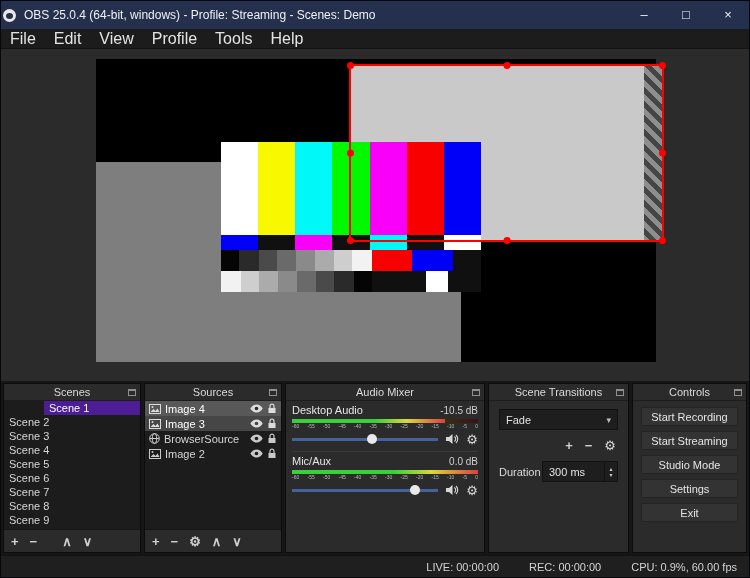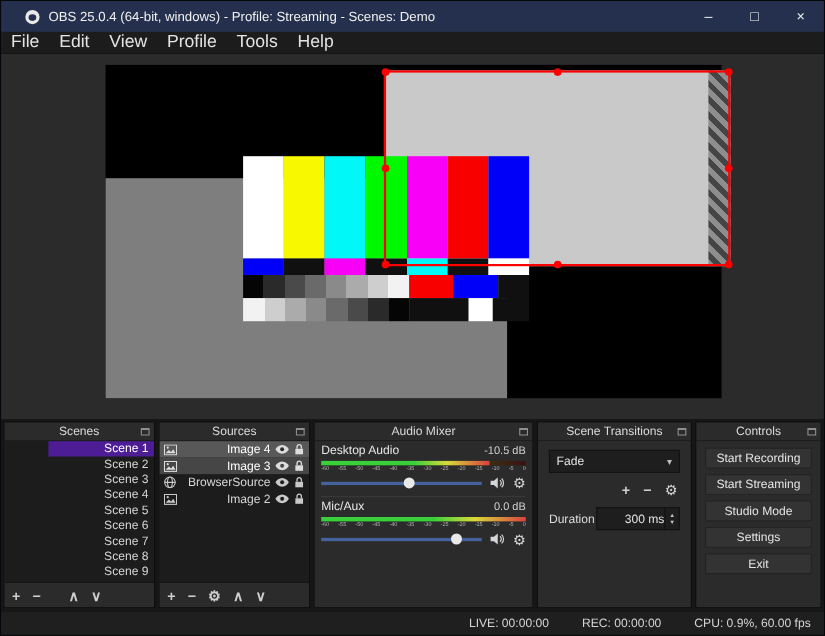--- a/index.html
+++ b/index.html
@@ -1,21 +1,21 @@
 <!DOCTYPE html>
 <html><head>
 <meta charset="utf-8">
 <style>
   * { margin:0; padding:0; box-sizing:border-box; cursor:default; }
   html,body { width:750px; height:578px; }
   body { font-family:"Liberation Sans", sans-serif; background:#000; }
   .window { width:750px; height:578px; display:flex; flex-direction:column; background:#1f1f1f; border:1px solid #05070d; overflow:hidden; }
 
   
-  .titlebar { height:28px; background:#24304d; display:flex; align-items:center; padding-left:22px; color:#f0f0f0; font-size:12px; flex:none; }
+  .titlebar { height:28px; background:#24304d; display:flex; align-items:center; padding-left:2px; color:#f0f0f0; font-size:12px; flex:none; }
   .obs-logo { width:13px; height:13px; border-radius:50%; background:#e9e9e9; position:relative; margin-right:8px; flex:none; }
   .obs-logo::after { content:""; position:absolute; left:3px; top:4px; width:7px; height:6px; border-radius:50%; background:#24304d; }
   .title-text { flex:1; white-space:nowrap; overflow:hidden; }
   .win-btns { display:flex; height:28px; }
   .win-btn { width:42px; height:28px; line-height:27px; text-align:center; font-size:13px; color:#f0f0f0; }
 
   
   .menubar { height:20px; background:#1c1c1c; display:flex; align-items:stretch; font-size:16px; color:#e4e4e4; flex:none; border-bottom:1px solid #141414; }
   .menu-item { padding:0 9px; line-height:19px; }
 
@@ -40,21 +40,21 @@
   .r3-ra,.r3-rb { flex:1; display:flex; }
   .f37{flex:37}.f26{flex:26}.f50{flex:50}.f20{flex:20}.f30{flex:30}
 
   .selection { position:absolute; left:253px; top:5px; width:315px; height:178px; border:2px solid #ff0000; }
   .hd { position:absolute; width:7px; height:7px; border-radius:50%; background:#ff0000; }
   .hd-tl{left:-4px;top:-4px} .hd-tm{left:50%;top:-4px;transform:translateX(-50%)} .hd-tr{right:-4px;top:-4px}
   .hd-ml{left:-4px;top:50%;transform:translateY(-50%)} .hd-mr{right:-4px;top:50%;transform:translateY(-50%)}
   .hd-bl{left:-4px;bottom:-4px} .hd-bm{left:50%;bottom:-4px;transform:translateX(-50%)} .hd-br{right:-4px;bottom:-4px}
 
   
-  .docks { height:174px; flex:none; background:#161616; display:flex; gap:3px; padding:2px;text-align:right; }
+  .docks { height:174px; flex:none; background:#161616; display:flex; gap:3px; padding:2px; }
   .dock { background:#2b2b2b; display:flex; flex-direction:column; border:1px solid #0c0c0c; min-width:0; }
   .dock-header { height:17px; flex:none; position:relative; display:flex; align-items:center; justify-content:center; font-size:11px; color:#dadada; border-bottom:1px solid #1d1d1d; }
   .pin { position:absolute; right:4px; top:5px; width:8px; height:7px; border:1px solid #8f8f8f; border-top-width:2px; }
   .dock-list { flex:1; background:#1c1c1c; border-bottom:1px solid #151515; overflow:hidden; }
   .list-item { height:14px; line-height:14px; padding:0 5px; font-size:11px; color:#d6d6d6; white-space:nowrap; }
   .list-item.selected { background:#4c1d95; color:#ffffff;margin-left:40px; }
   .dock-toolbar { height:22px; flex:none; display:flex; align-items:center; padding:0 7px; gap:11px; color:#cfcfcf; }
   .tool { font-size:13px; line-height:13px; font-weight:bold; }
   .tool-gap { margin-left:14px; }
 

